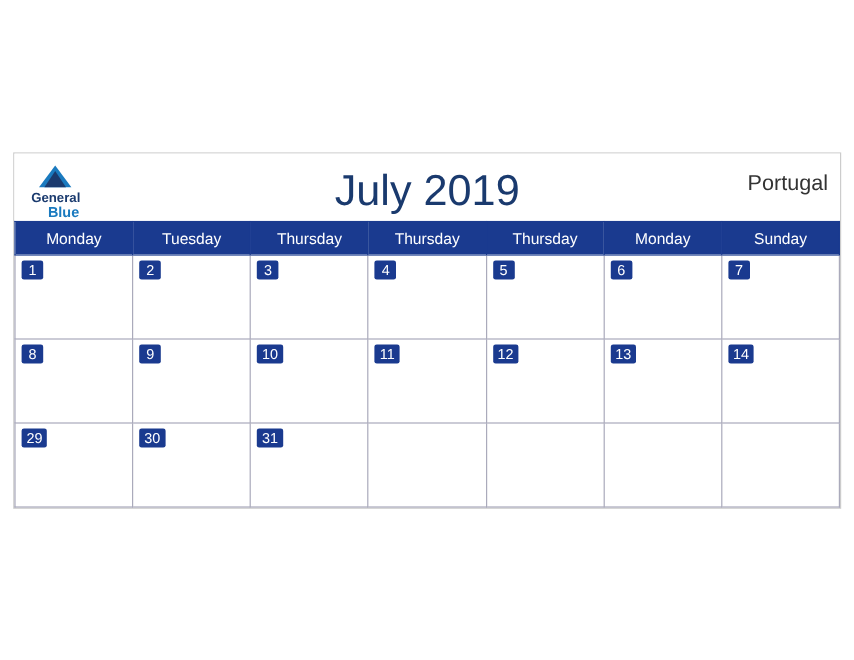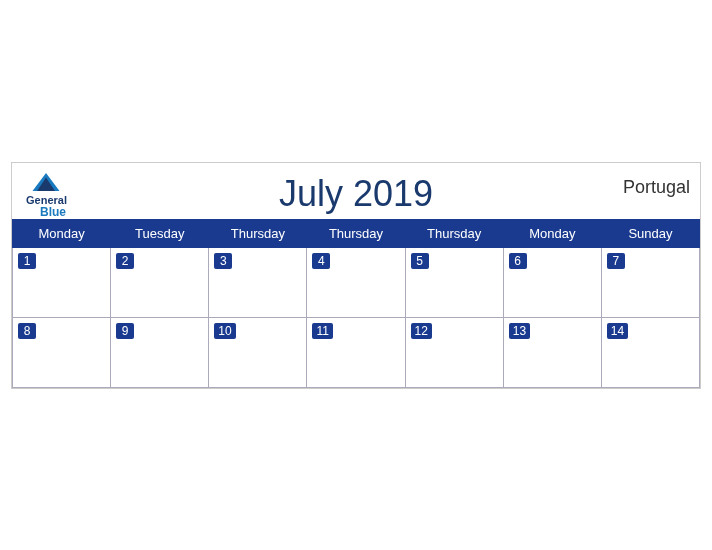--- a/index.html
+++ b/index.html
@@ -140,15 +140,24 @@
         </tr>
         <tr>
           <td><span class="date-num">8</span></td>
           <td><span class="date-num">9</span></td>
           <td><span class="date-num">10</span></td>
           <td><span class="date-num">11</span></td>
           <td><span class="date-num">12</span></td>
           <td><span class="date-num">13</span></td>
           <td><span class="date-num">14</span></td>
         </tr>
+        <tr>
+          <td><span class="date-num">29</span></td>
+          <td><span class="date-num">30</span></td>
+          <td><span class="date-num">31</span></td>
+          <td class="empty-cell"></td>
+          <td class="empty-cell"></td>
+          <td class="empty-cell"></td>
+          <td class="empty-cell"></td>
+        </tr>
       </tbody>
   </table>
 </div>
 
 </body></html>

